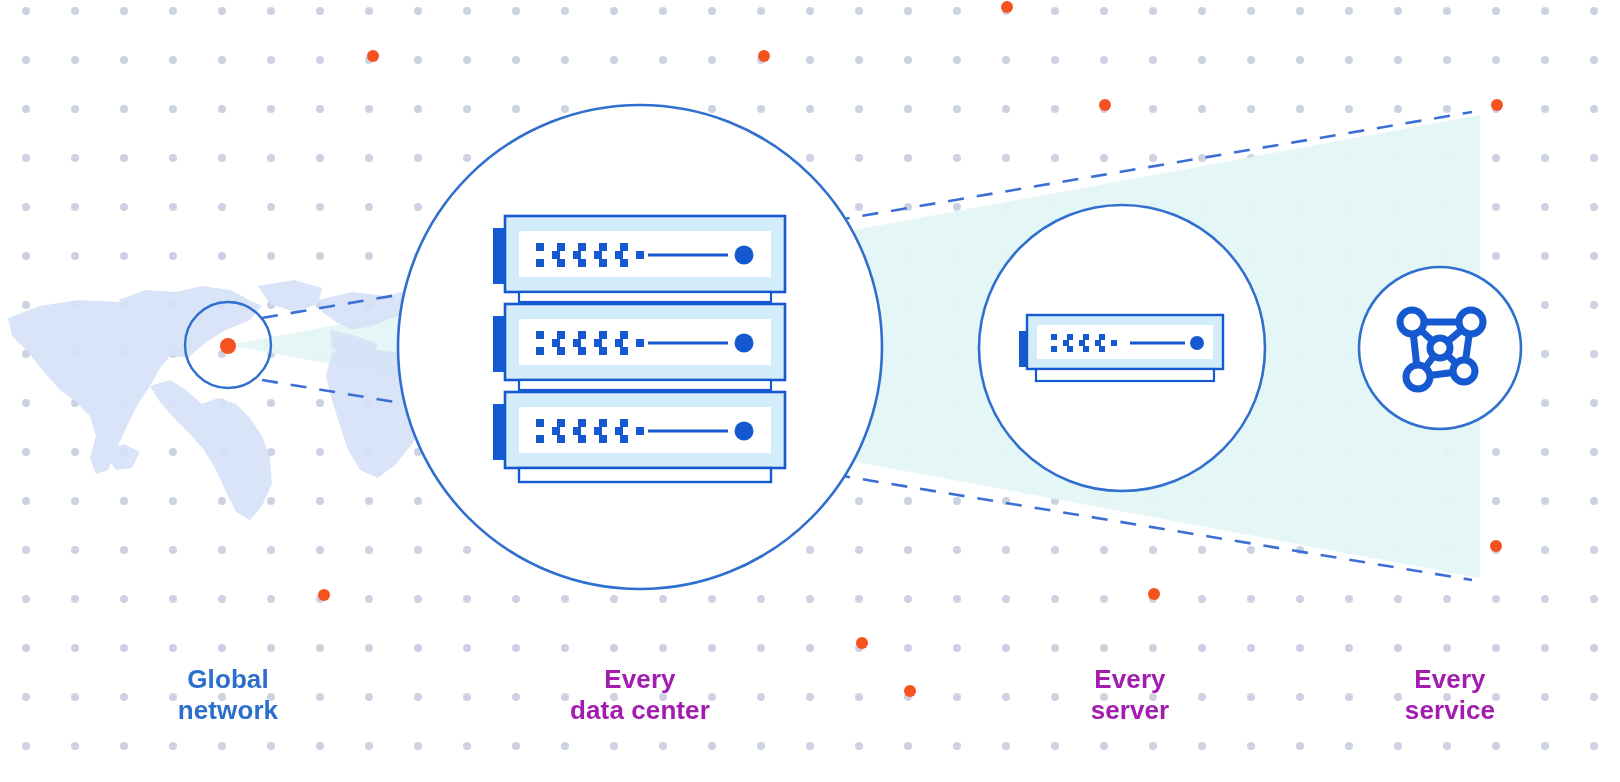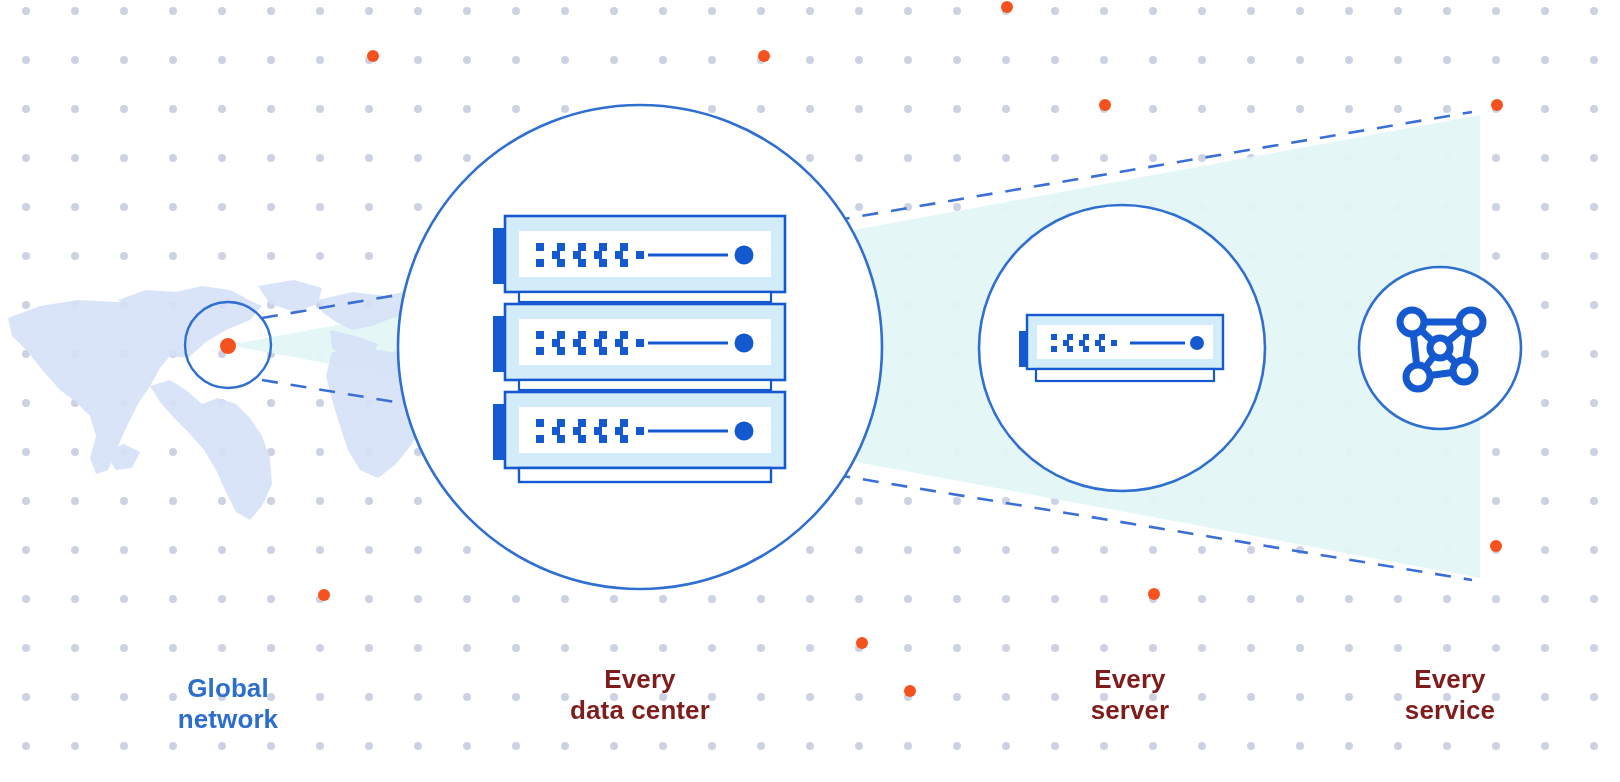--- a/index.html
+++ b/index.html
@@ -24,24 +24,24 @@
     height: 782px;
   }
   .label {
     position: absolute;
     text-align: center;
     font-size: 26px;
     font-weight: 700;
     line-height: 1.18;
     letter-spacing: 0.1px;
     white-space: pre;
-    color: #7f1d1d;
+    color: #a21caf;
   }
   .label.accent { color: #2c6ecb; }
-  #lbl-global   { left: 108px; top: 664px; width: 240px; margin-top: 9px; }
+  #lbl-global   { left: 108px; top: 664px; width: 240px; }
   #lbl-dc       { left: 520px; top: 664px; width: 240px; }
   #lbl-server   { left: 1010px; top: 664px; width: 240px; }
   #lbl-service  { left: 1330px; top: 664px; width: 240px; }
 </style>
 </head>
 <body>
 
 <div id="stage">
 
   <svg id="scene" viewBox="0 0 1620 782" xmlns="http://www.w3.org/2000/svg">

